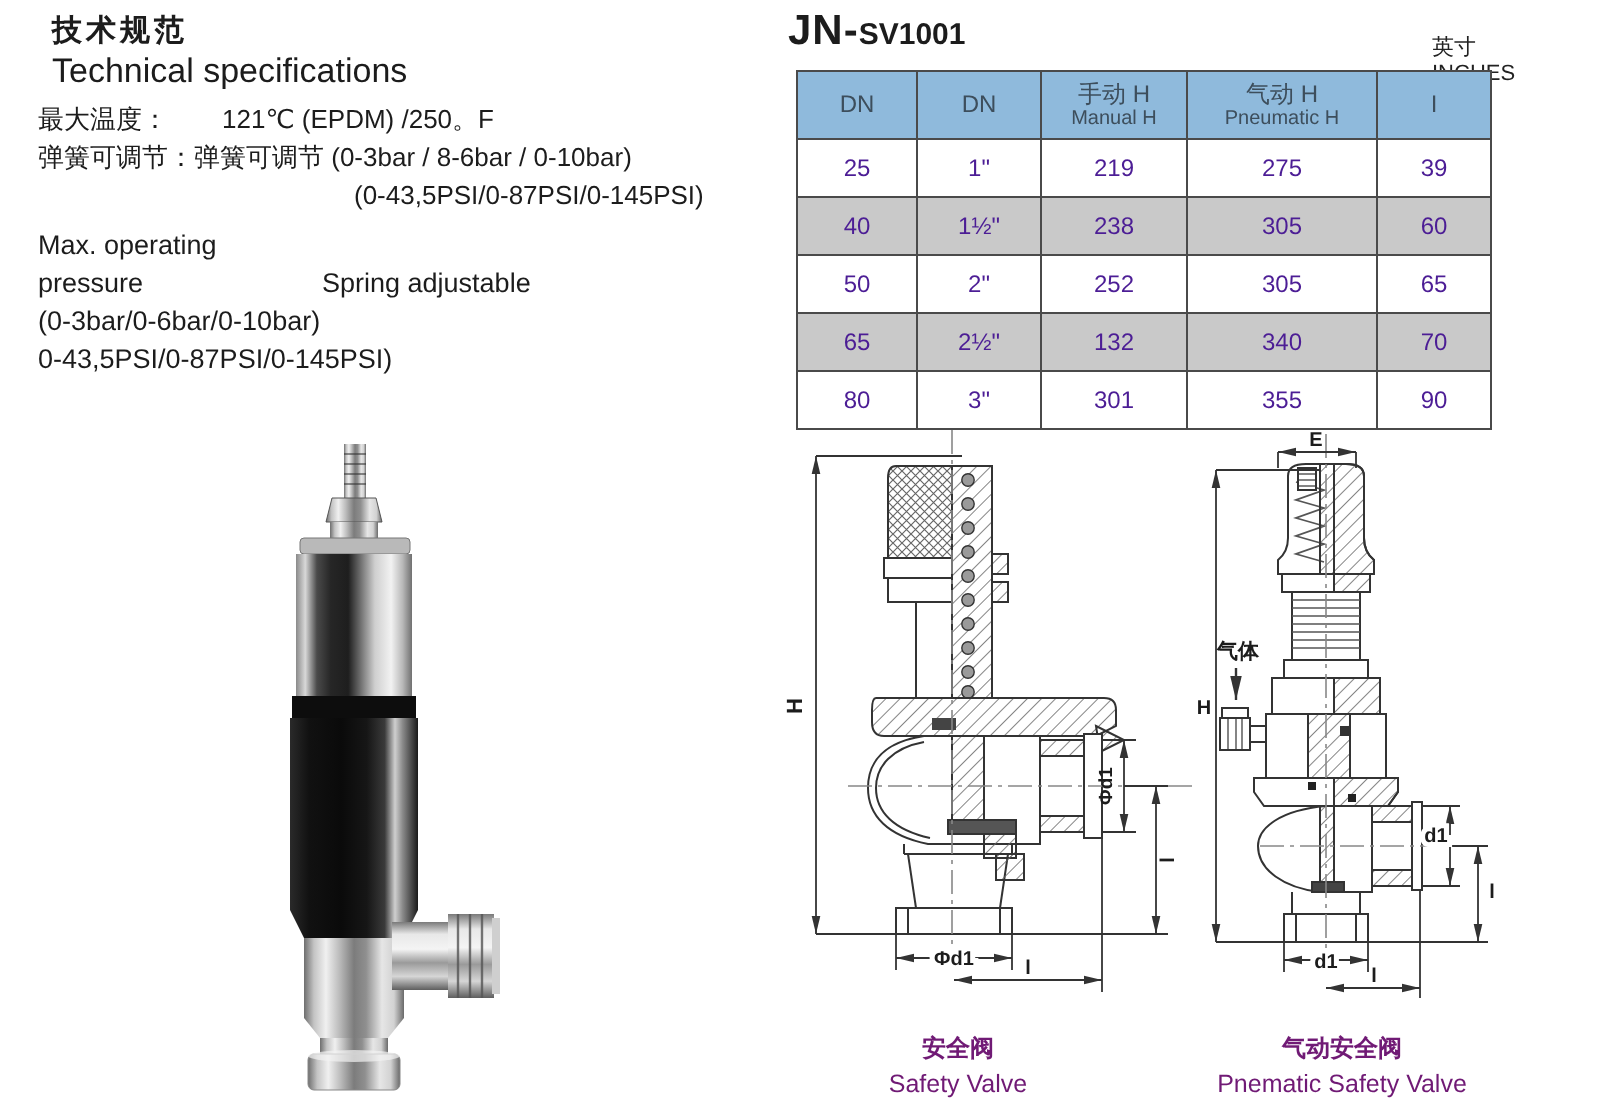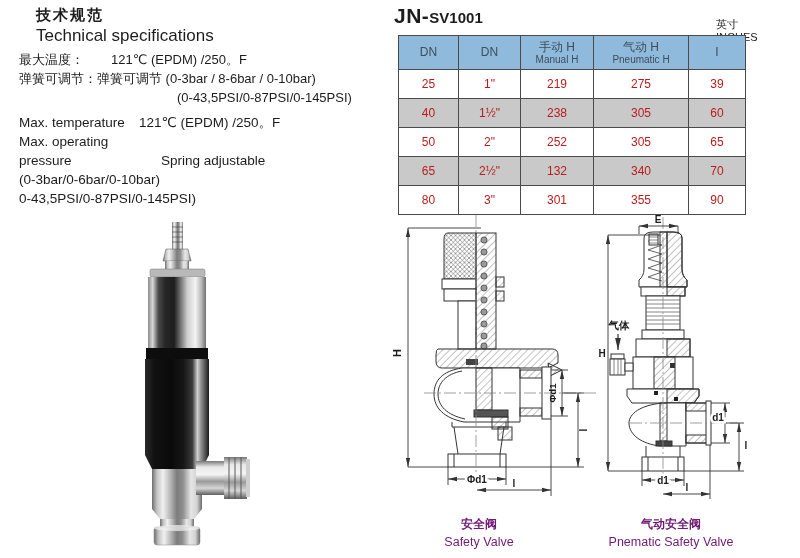--- a/index.html
+++ b/index.html
@@ -1,20 +1,20 @@
 <!DOCTYPE html>
 <html><head>
 <meta charset="utf-8">
 <style>
   html,body{margin:0;padding:0;background:#fff;}
   .page{position:relative;width:800px;height:558px;background:#ffffff;overflow:hidden;
         font-family:"Liberation Sans","DejaVu Sans",sans-serif;color:#1c1c1c;}
 
   
-  .title-block{position:absolute;left:36px;top:6px;}
+  .title-block{position:absolute;left:26px;top:6px;}
   .title-zh{font-size:15px;font-weight:700;letter-spacing:2px;}
   .title-en{font-size:17px;font-weight:400;margin-top:1px;}
 
   .specs-zh{position:absolute;left:19px;top:50px;font-size:13px;line-height:19px;}
   .specs-en{position:absolute;left:19px;top:113px;font-size:13.5px;line-height:19px;}
   .lab{display:inline-block;}
   .w92{width:92px;}
   .w120{width:120px;}
   .w142{width:142px;}
   .indent{margin-left:158px;}
@@ -22,21 +22,21 @@
   
   .model-block{position:absolute;left:394px;top:4px;}
   .model-prefix{font-size:21px;font-weight:800;letter-spacing:.5px;}
   .model-code{font-size:15px;font-weight:800;}
   .units-block{position:absolute;left:716px;top:18px;font-size:11px;line-height:13px;color:#222;}
 
   
   .spec-table{position:absolute;left:398px;top:35px;border-collapse:collapse;table-layout:fixed;
               width:347px;font-size:12px;}
   .spec-table th,.spec-table td{border:1px solid #4a4a4a;text-align:center;padding:0;}
-  .spec-table td{height:28px;background:#ffffff;color:#b91c1c;}
+  .spec-table td{height:28px;background:#ffffff;color:#4c1d95;}
   .spec-table thead th{background:#8fbadc;color:#3d4e5c;font-weight:400;height:33px;margin-left:32px;}
   .th-zh{display:block;font-size:12px;line-height:14px;}
   .th-en{display:block;font-size:10px;line-height:11px;}
   .th-en:empty{display:none;}
   .spec-table thead th .th-zh:only-child,
   .spec-table thead th .solo{line-height:33px;}
   .spec-table tbody tr.alt td{background:#c9c9c9;}
 
   
   .art{position:absolute;}
@@ -59,23 +59,20 @@
     <div>
       <span class="lab w92">最大温度：</span><span>121℃ (EPDM) /250。F</span>
     </div>
     <div>
       <span class="lab">弹簧可调节：</span><span>弹簧可调节  (0-3bar / 8-6bar / 0-10bar)</span>
     </div>
     <div class="indent">(0-43,5PSI/0-87PSI/0-145PSI)</div>
   </div>
 
   <div class="specs-en">
-    <div>
-      <span class="lab w120">Max. temperature</span><span>121℃ (EPDM) /250。F</span>
-    </div>
     <div>
       <span class="lab w142">Max. operating pressure</span><span>Spring adjustable</span>
     </div>
     <div>(0-3bar/0-6bar/0-10bar)</div>
     <div>0-43,5PSI/0-87PSI/0-145PSI)</div>
   </div>
 
   <div class="model-block">
     <span class="model-prefix">JN-</span><span class="model-code">SV1001</span>
   </div>

